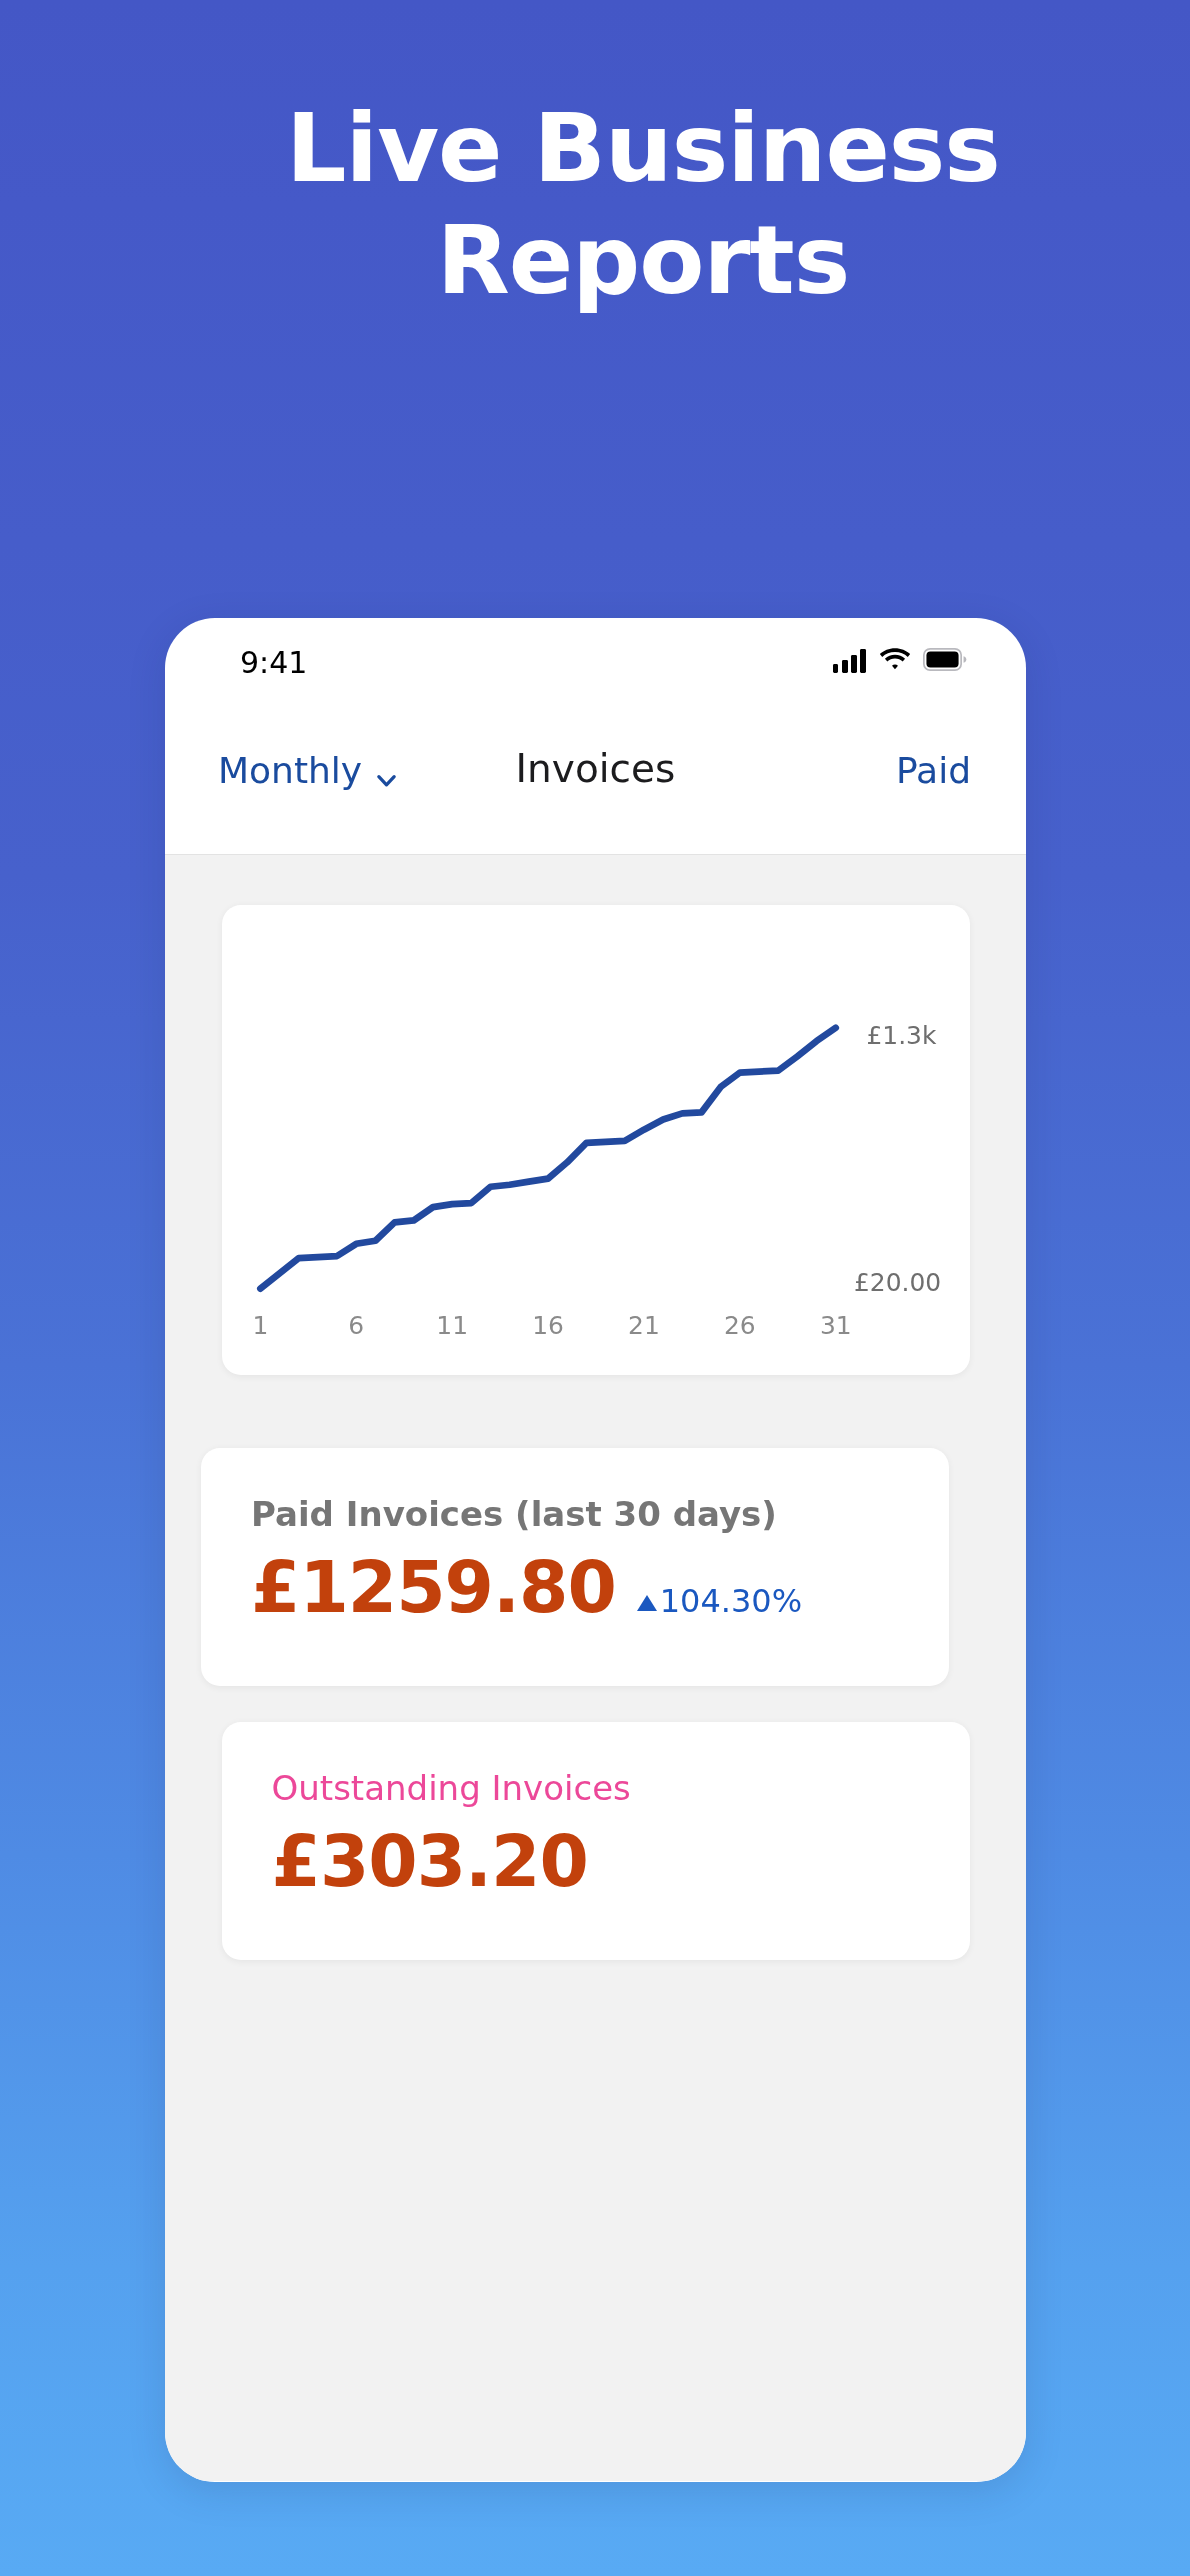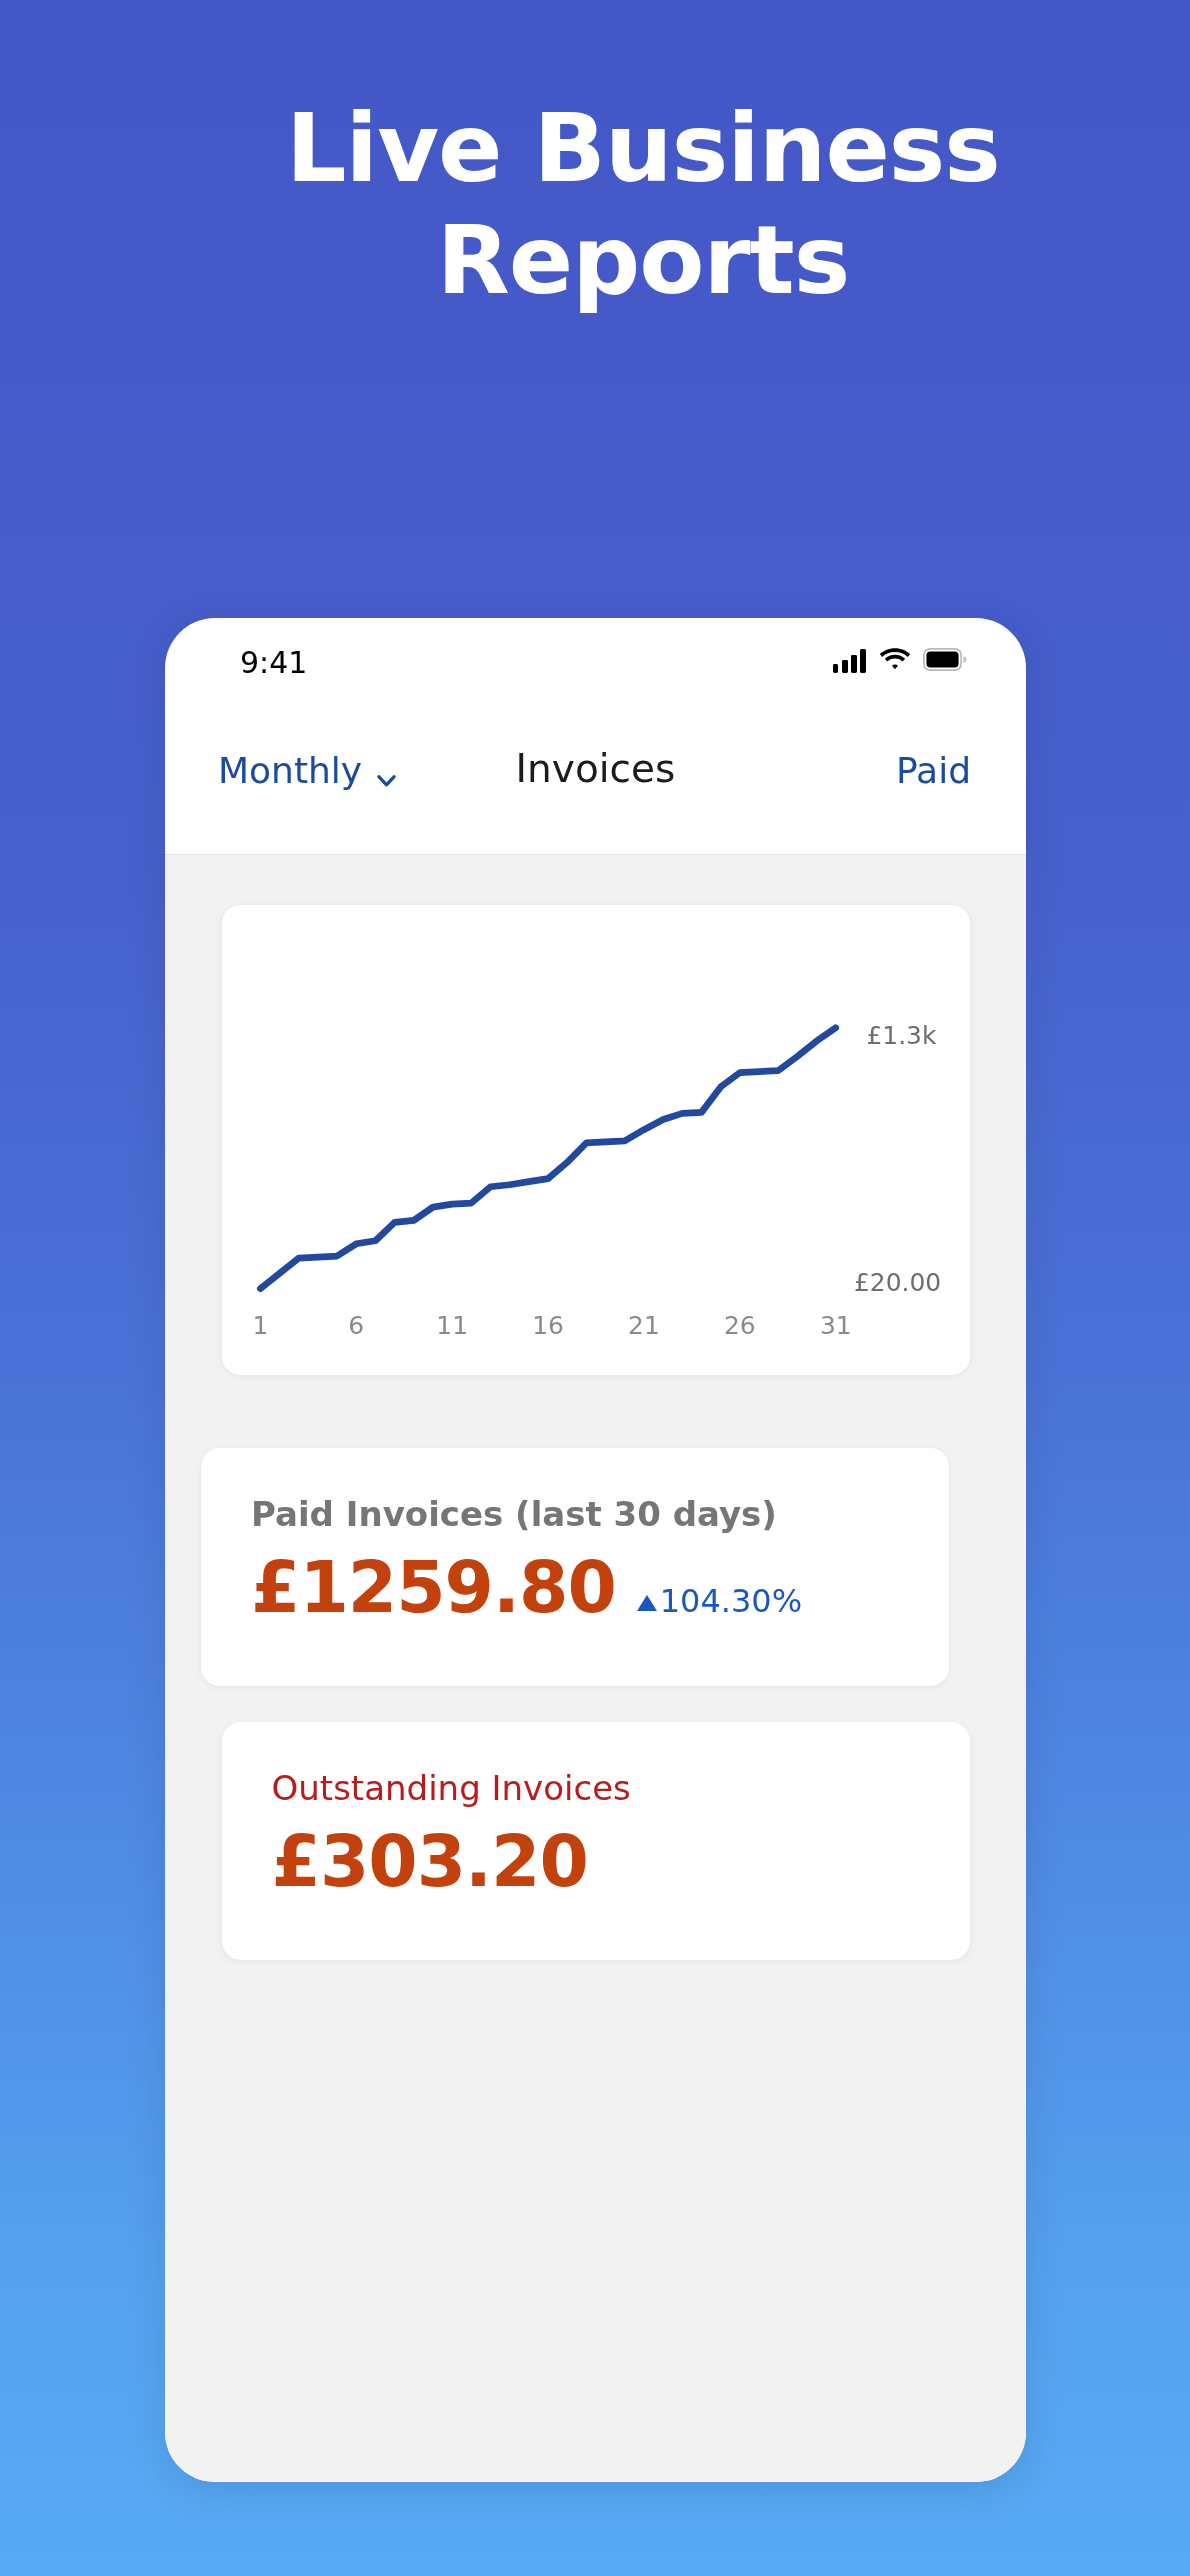--- a/index.html
+++ b/index.html
@@ -185,21 +185,21 @@
   
   #paid-card { height: 238px; margin-bottom: 36px; margin-left: 36px; }
   #outstanding-card { height: 238px; }
 
   .metric-title {
     position: absolute;
     left: 50px;
     top: 46px;
     font-family: "DejaVu Sans", sans-serif;
     font-size: 34px;
-    color: #b91c1c;
+    color: #ec4899;
   }
   .metric-title.bold { font-weight: 700; color: #767676; }
 
   .metric-row {
     position: absolute;
     left: 50px;
     top: 96px;
     display: flex;
     align-items: baseline;
     gap: 21px;

